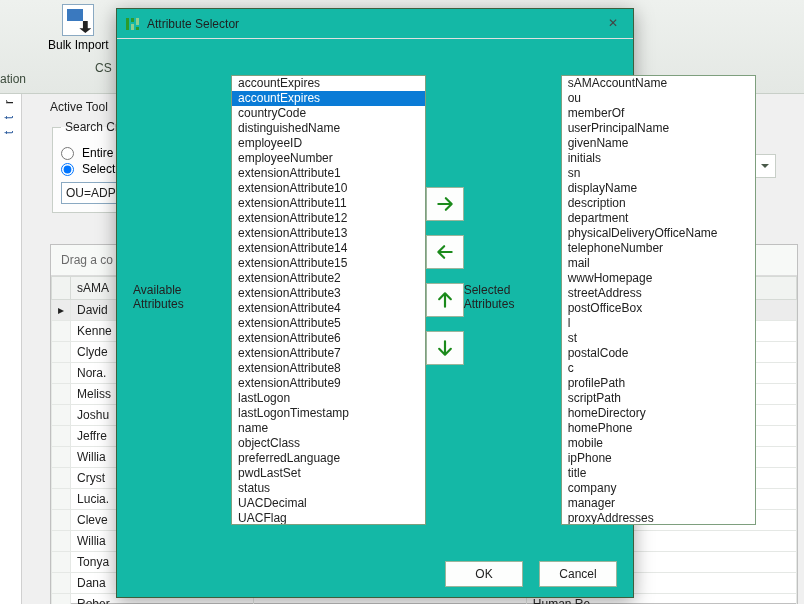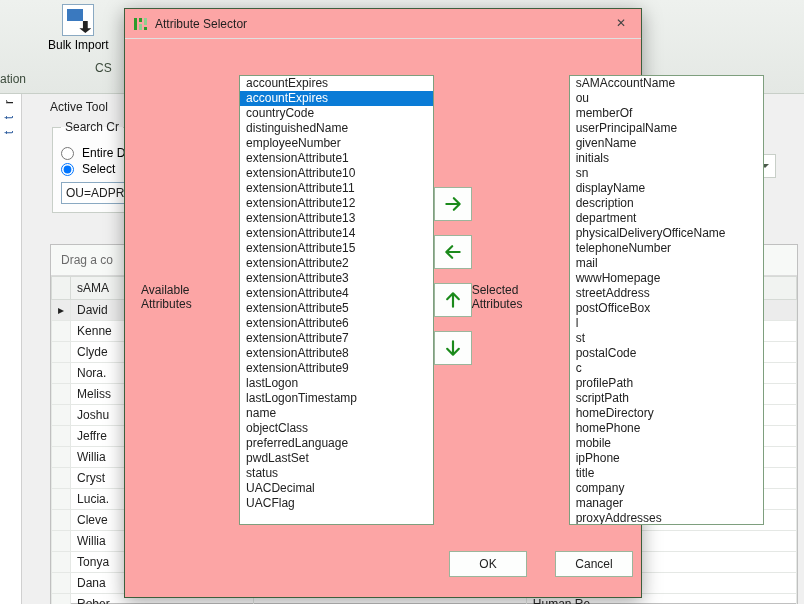--- a/index.html
+++ b/index.html
@@ -28,37 +28,37 @@
   .grp-hint { padding:8px 10px; color:#6b6b6b; border-bottom:1px solid #dcdcdc; background:#f7f9f7; }
   table.grid { border-collapse:collapse; width:100%; }
   table.grid th { background:#f1f3f1; border:1px solid #d6dad6; padding:4px 6px; text-align:left; font-weight:normal; color:#222; white-space:nowrap; }
   table.grid td { border:1px solid #e5e8e5; padding:3px 6px; white-space:nowrap; color:#222; }
   table.grid tr:first-child td { background:#ececec; }
   .sort-drop { position:absolute; top:58px; right:22px; width:90px; border:1px solid #c8cfc8; background:#fff; padding:4px 18px 4px 6px; }
   .sort-drop:after { content:""; position:absolute; right:6px; top:9px; border:4px solid transparent; border-top-color:#4a5a4a; }
   .row-handle { width:16px; text-align:center; background:#f5f7f5; color:#5b5b5b; }
 
   
-  .dialog { position:absolute; top:8px; left:124px; width:518px; height:590px; background:#fca5a5; border:1px solid #3d5f3d; box-shadow:0 4px 18px rgba(0,0,0,0.35); z-index:50; display:flex; flex-direction:column; }
+  .dialog { position:absolute; top:8px; left:116px; width:518px; height:590px; background:#14b8a6; border:1px solid #3d5f3d; box-shadow:0 4px 18px rgba(0,0,0,0.35); z-index:50; display:flex; flex-direction:column; }
   .dlg-title { height:30px; display:flex; align-items:center; padding:0 8px; border-bottom:1px solid #e0e0e0; }
   .dlg-title .ti { width:16px; height:16px; margin-right:6px; display:inline-block; }
   .dlg-title .ti svg { width:16px; height:16px; }
   .dlg-title .t { flex:1; color:#1f1f1f; }
   .dlg-close { width:24px; height:24px; text-align:center; line-height:22px; color:#444; cursor:pointer; }
   .dlg-body { flex:1; position:relative; padding:18px 16px 8px; display:flex; gap:0; }
   .col { display:flex; flex-direction:row; align-items:center; }
   .col.list-col { flex:1; }
   .col .col-title { margin-bottom:6px; color:#222; }
   .listbox { width:230px; height:450px; border:1px solid #7e9f7e; overflow:auto; background:#fff;margin-left:12px; }
   .listbox .opt { padding:0 6px; line-height:15px; color:#222; cursor:default; white-space:nowrap; }
   .listbox .opt.sel { background:#0a7bd6; color:#fff; }
   .mid { width:70px; display:flex; flex-direction:column; gap:14px; justify-content:flex-start; padding-top:130px; }
   .mid button { width:38px; height:34px; border:1px solid #9bb59b; background:#fdfefd; display:flex; align-items:center; justify-content:center; cursor:pointer; margin:0 auto; }
   .mid button svg { width:20px; height:20px; stroke:#1b8a1b; stroke-width:2.6; fill:none; stroke-linecap:round; stroke-linejoin:round; }
-  .dlg-footer { height:46px; display:flex; justify-content:flex-end; align-items:flex-start; gap:28px; padding:0 8px; }
+  .dlg-footer { height:46px; display:flex; justify-content:flex-end; align-items:center; gap:16px; padding:0 16px; }
   .dlg-footer button { width:78px; height:26px; border:1px solid #9bb59b; background:#fdfefd; color:#222; cursor:pointer; }
 </style>
 </head>
 <body>
 
 <div class="ribbon">
   <div style="position:absolute;top:72px;left:0;color:#3b4a3b;">ation</div>
   <div class="btn">
     <div class="ico"></div>
     <div>Bulk Import</div>
@@ -209,20 +209,21 @@
     <span class="dlg-close">✕</span>
   </div>
   <div class="dlg-body">
     <div class="col list-col">
       <div class="col-title">Available Attributes</div>
       <div class="listbox" id="avail-list">
           <div class="opt">accountExpires</div>
           <div class="opt sel">accountExpires</div>
           <div class="opt">countryCode</div>
           <div class="opt">distinguishedName</div>
+          <div class="opt">employeeID</div>
           <div class="opt">employeeNumber</div>
           <div class="opt">extensionAttribute1</div>
           <div class="opt">extensionAttribute10</div>
           <div class="opt">extensionAttribute11</div>
           <div class="opt">extensionAttribute12</div>
           <div class="opt">extensionAttribute13</div>
           <div class="opt">extensionAttribute14</div>
           <div class="opt">extensionAttribute15</div>
           <div class="opt">extensionAttribute2</div>
           <div class="opt">extensionAttribute3</div>

